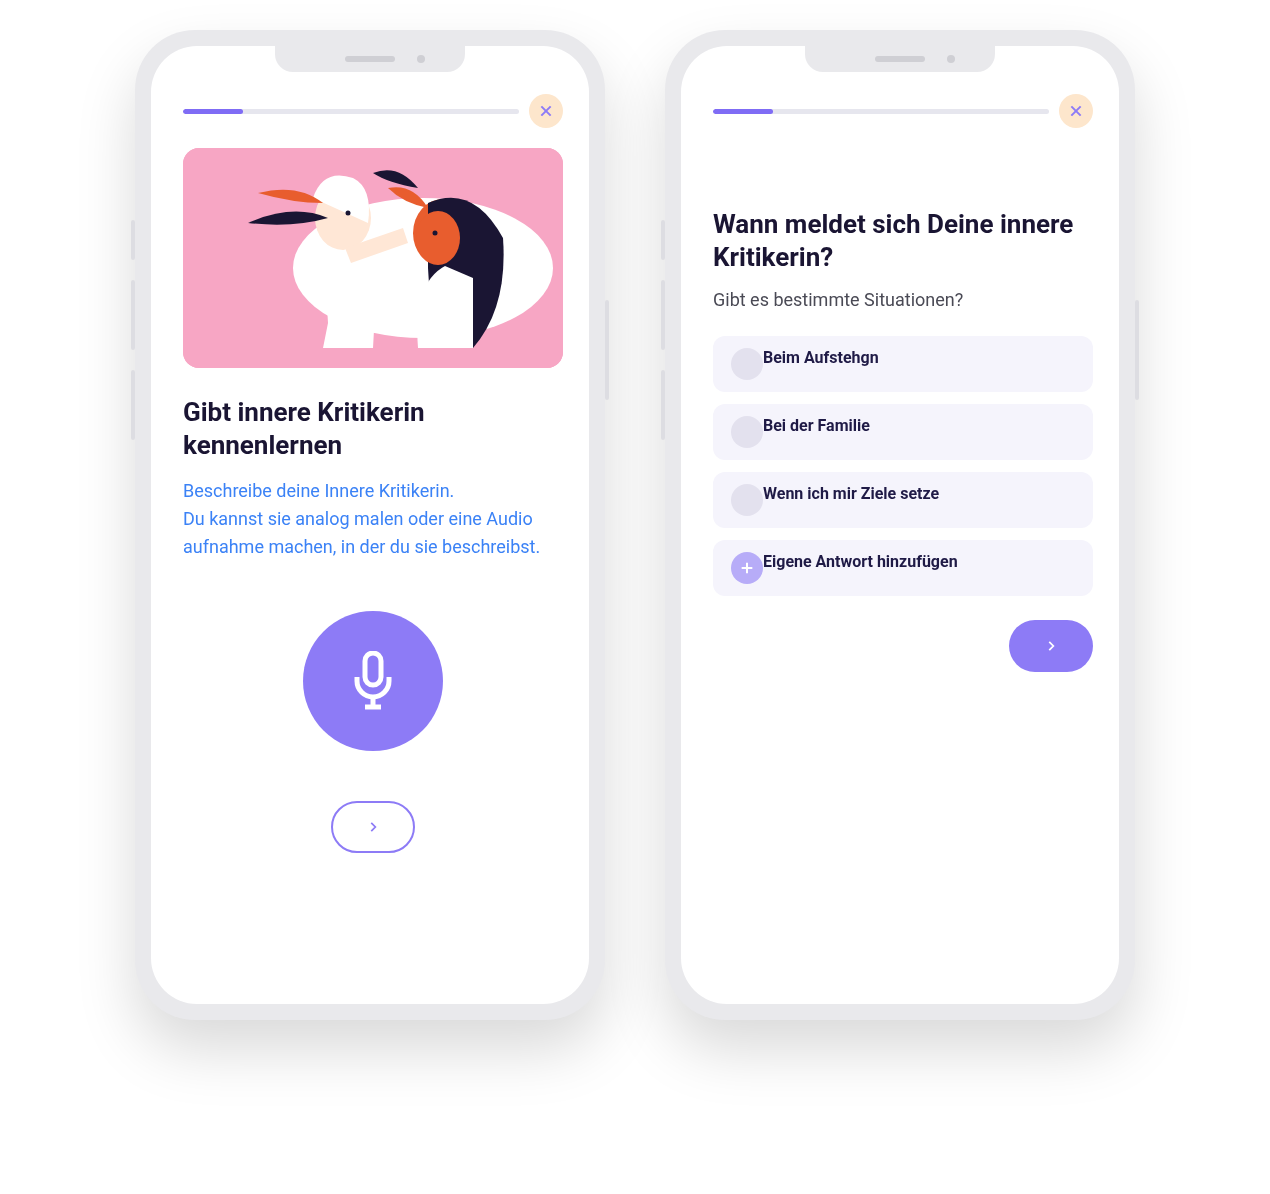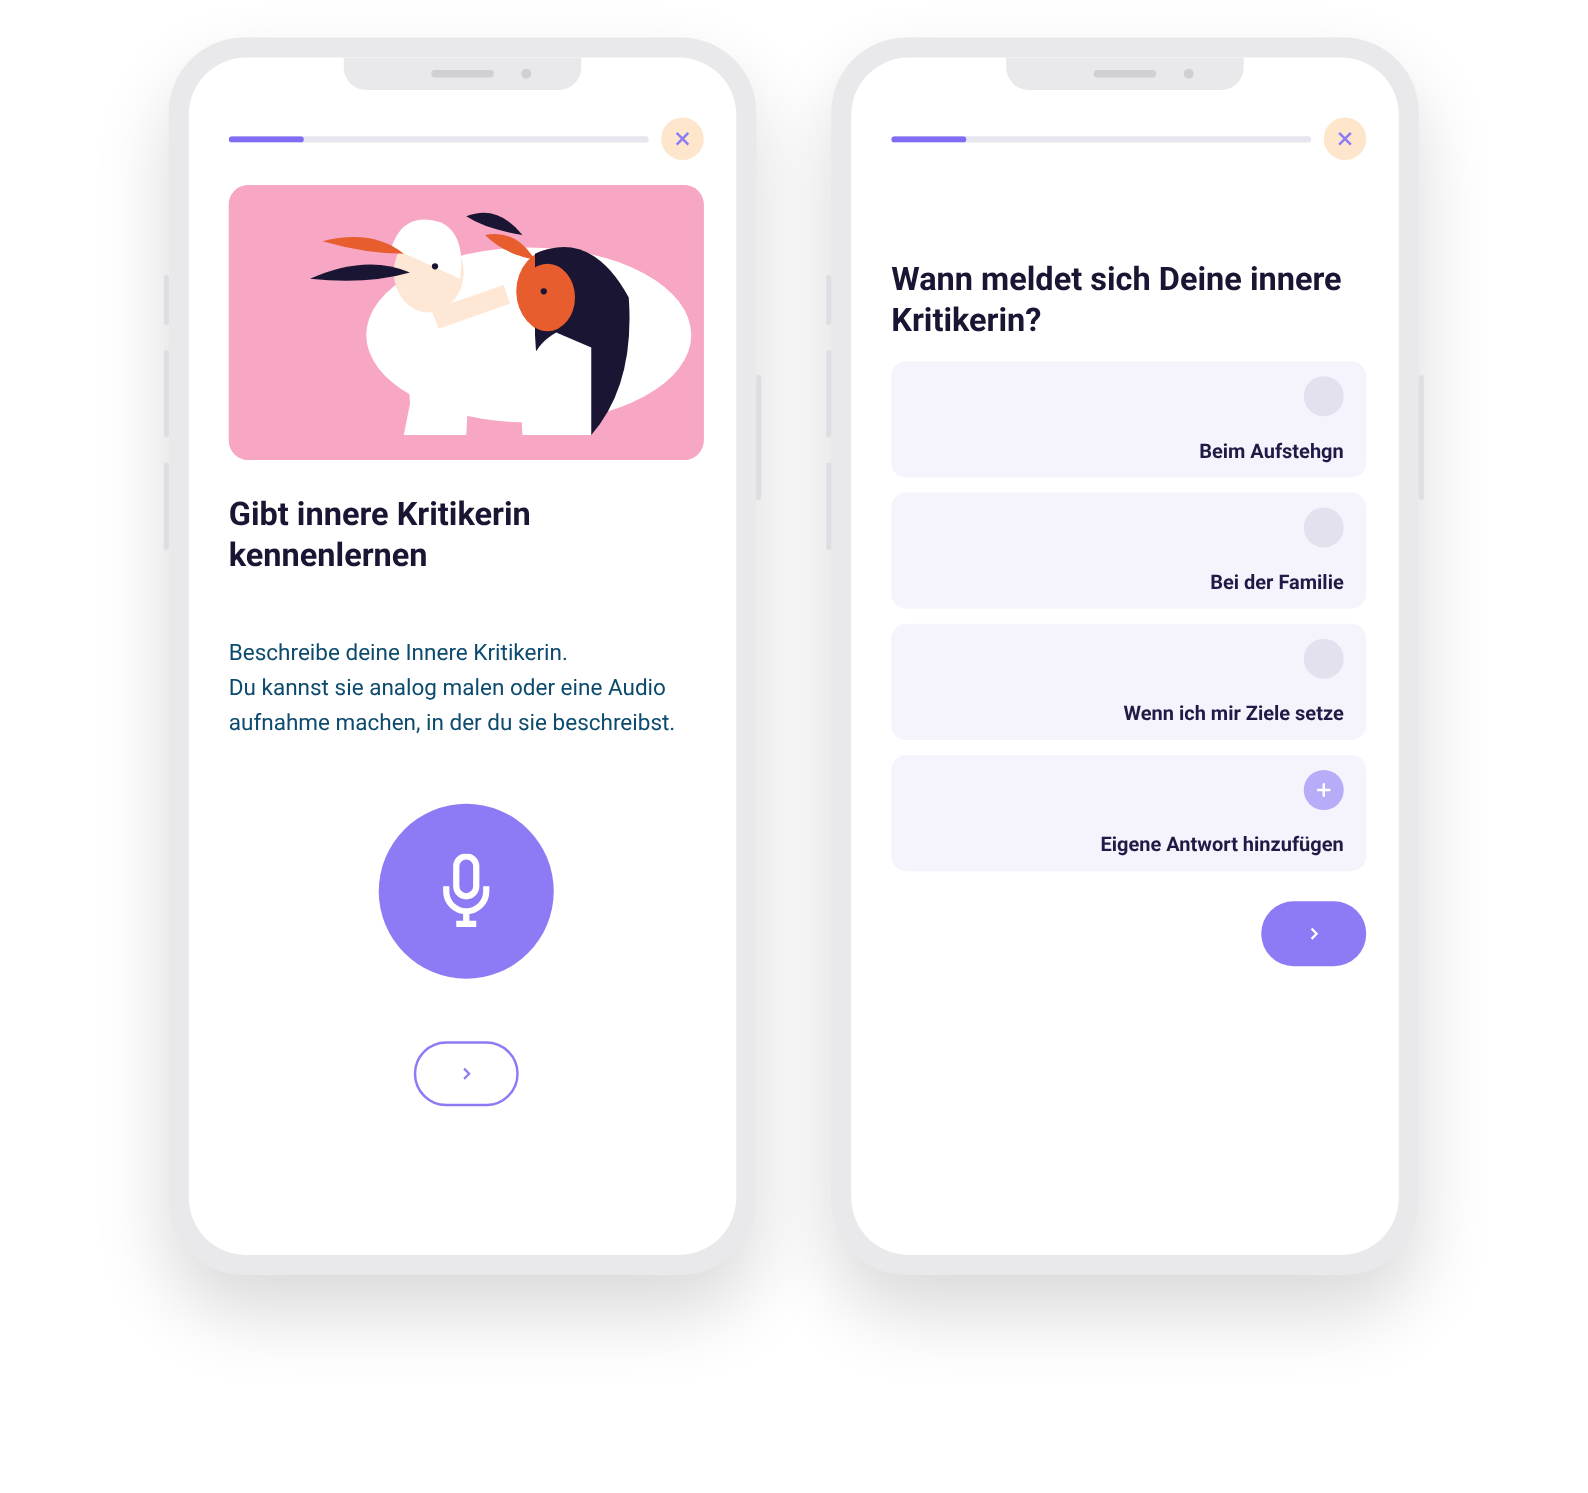--- a/index.html
+++ b/index.html
@@ -110,24 +110,23 @@
     line-height: 1.25;
     margin-bottom: 16px;
   }
   .subhead {
     font-size: 18px;
     color: #4a4a55;
     margin-bottom: 26px;
   }
   .body-text {
     font-size: 18px;
-    color: #0c4a6e;
+    color: #3b82f6;
     line-height: 1.55;
     white-space: pre-line;
-    margin-top: 32px;
   }
   .mic-wrap {
     display: flex;
     justify-content: center;
     margin-top: 50px;
   }
   .mic-btn {
     width: 140px;
     height: 140px;
     border-radius: 50%;
@@ -170,27 +169,25 @@
     justify-content: flex-end;
     margin-top: 24px;
   }
   .options {
     display: flex;
     flex-direction: column;
     gap: 12px;
   }
   .option {
     display: flex;
-    align-items: flex-end;
-    gap: 18px;
+    align-items: flex-start;
     background: #f5f4fc;
     border-radius: 12px;
     padding: 12px 18px;
     cursor: pointer;
-    flex-direction: column;
   }
   .option-circle {
     width: 32px;
     height: 32px;
     border-radius: 50%;
     background: #e3e1ee;
     flex-shrink: 0;
     display: flex;
     align-items: center;
     justify-content: center;
@@ -302,20 +299,21 @@
         <div class="close-btn">
           <svg viewBox="0 0 24 24" fill="none">
               <path d="M5 5l14 14M19 5L5 19"></path>
             </svg>
         </div>
       </div>
 
       <div style="height:60px"></div>
 
       <h1 class="heading">Wann meldet sich Deine innere Kritikerin?</h1>
+      <p class="subhead">Gibt es bestimmte Situationen?</p>
 
       <div class="options" id="options-list">
           <div class="option">
             <div class="option-circle"></div>
             <span class="option-label">Beim Aufstehgn</span>
           </div>
           <div class="option">
             <div class="option-circle"></div>
             <span class="option-label">Bei der Familie</span>
           </div>

